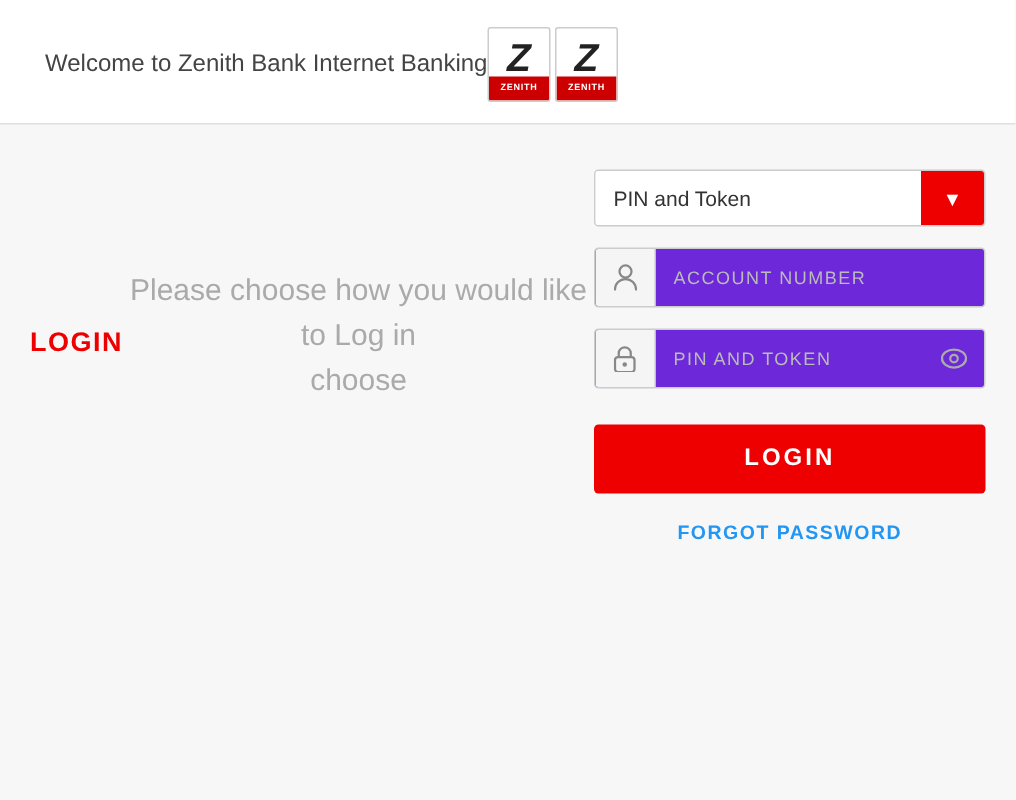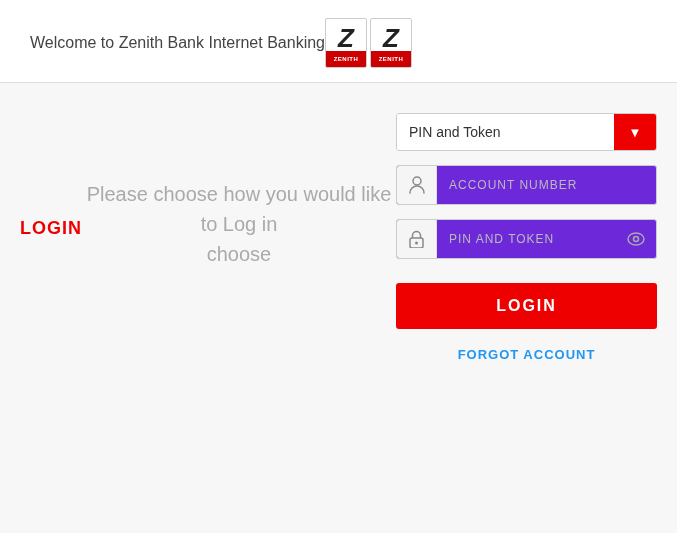--- a/index.html
+++ b/index.html
@@ -273,15 +273,15 @@
       <div class="eye-icon">
         <svg width="18" height="14" viewBox="0 0 18 14" fill="none" xmlns="http://www.w3.org/2000/svg">
           <ellipse cx="9" cy="7" rx="8" ry="6" stroke="#aaa" stroke-width="1.5" fill="none"></ellipse>
           <circle cx="9" cy="7" r="2.5" stroke="#aaa" stroke-width="1.5" fill="none"></circle>
         </svg>
       </div>
     </div>
 
     <button class="login-btn">LOGIN</button>
 
-    <a class="forgot-link" href="#">FORGOT ACCOUNT</a>
+    <a class="forgot-link" href="#">FORGOT PASSWORD</a>
   </div>
 </div>
 
 </body></html>

